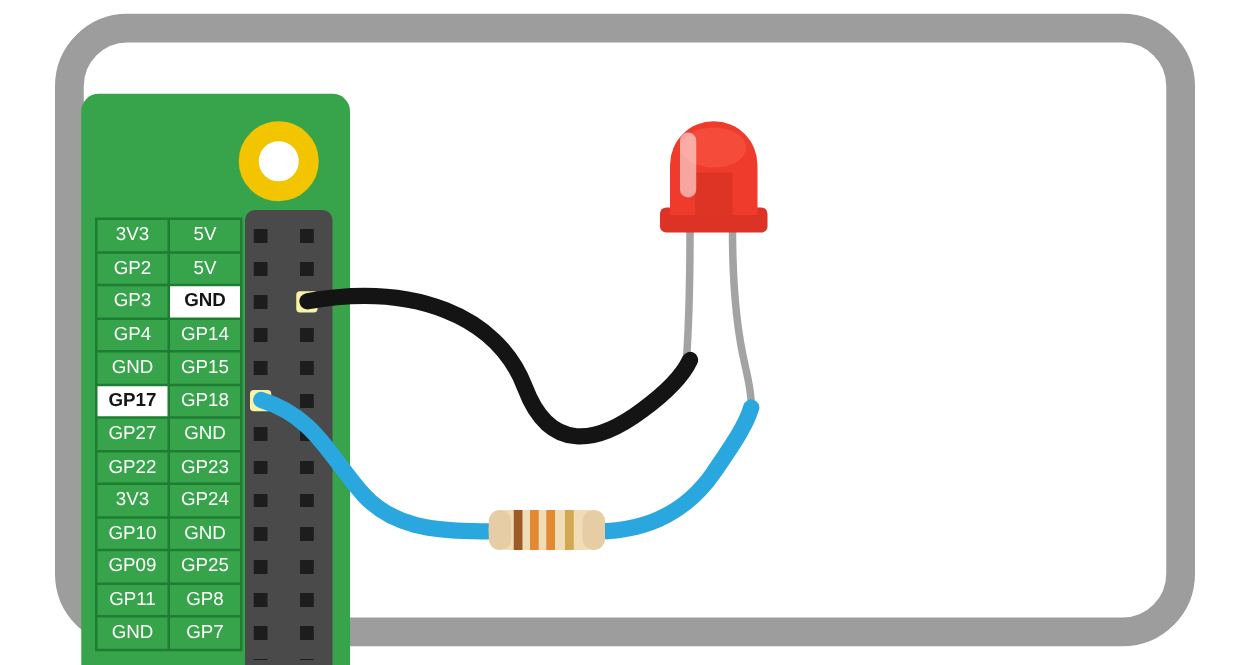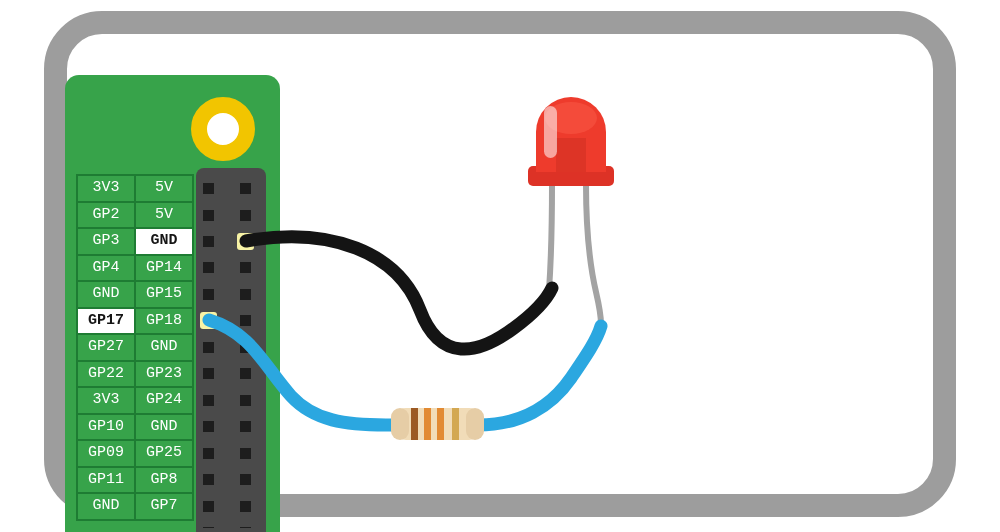--- a/index.html
+++ b/index.html
@@ -1,19 +1,19 @@
 <!DOCTYPE html>
 <html><head>
 <meta charset="utf-8">
 <title>GPIO LED Wiring Diagram</title>
 <style>
   html,body{margin:0;padding:0;background:#ffffff;}
   .stage{
     position:relative;width:1000px;height:532px;background:#ffffff;overflow:hidden;
-    font-family:Liberation Mono, monospace;
+    font-family:Liberation Sans, sans-serif;
   }
   .frame{
     position:absolute;left:44px;top:11px;width:912px;height:506px;
     border:23px solid #9d9d9d;border-radius:58px;box-sizing:border-box;background:#ffffff;
   }
   .board{
     position:absolute;left:65px;top:75px;width:215px;height:457px;
     background:#37a34a;border-radius:14px 14px 0 0;
   }
   .hole{

